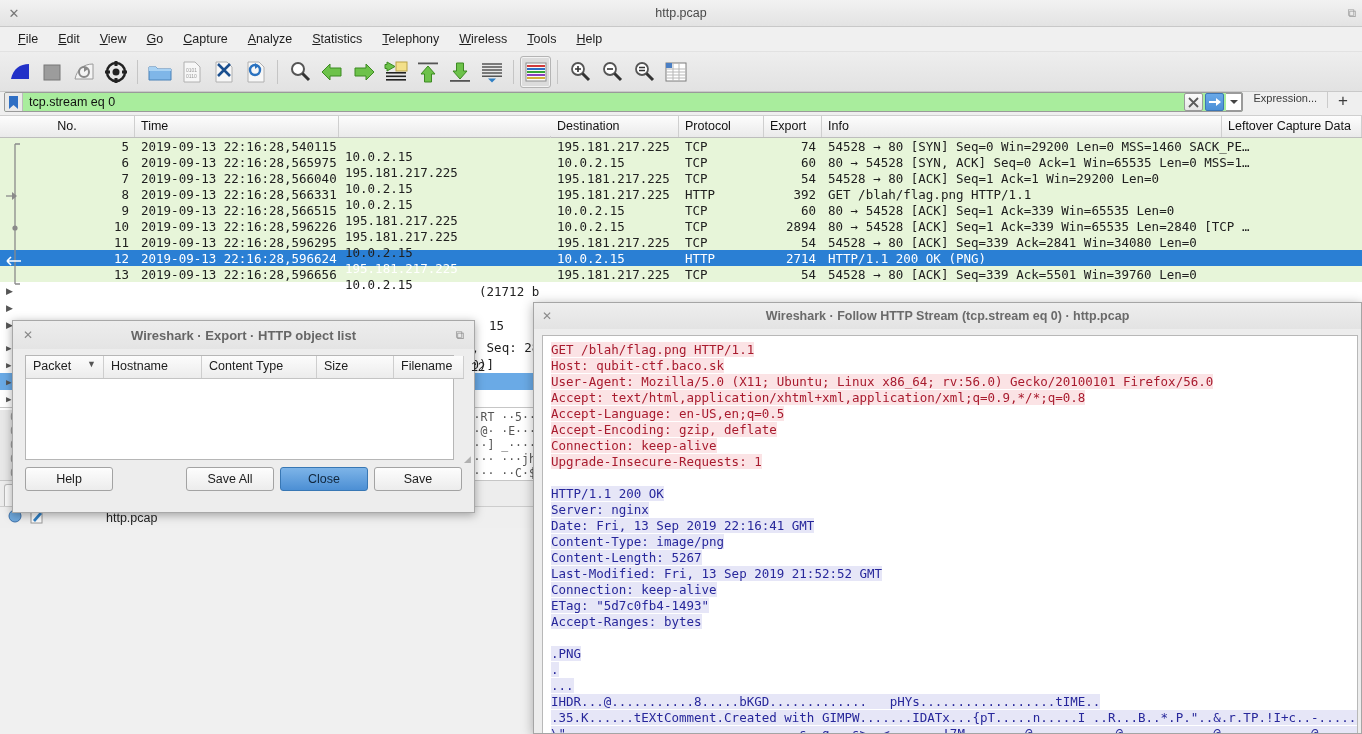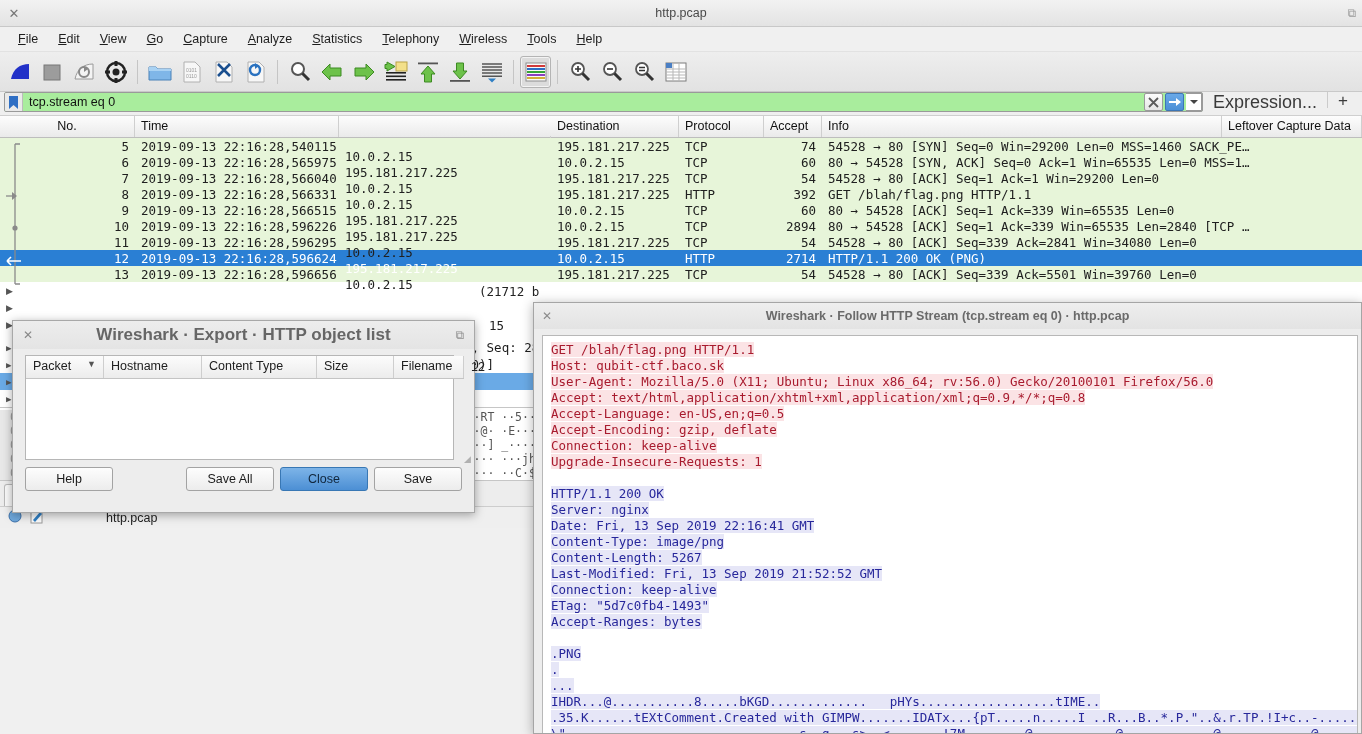--- a/index.html
+++ b/index.html
@@ -60,21 +60,21 @@
   #filter-bookmark { width:18px; height:18px; display:flex; align-items:center;
                      justify-content:center; background:#eaeaea; border-right:1px solid #bbb; }
   #filter-text { flex:1; padding-left:6px; font-size:12.5px; color:#111; }
   .filt-btn { width:19px; height:18px; margin-right:2px; display:flex;
               align-items:center; justify-content:center; border:1px solid #9a9a9a;
               background:linear-gradient(#fcfcfc,#e6e6e6); border-radius:2px; }
   .filt-btn.blue { background:linear-gradient(#6aa9e8,#4b8fd6); border-color:#3d76b5; }
   .filt-arrow { width:16px; height:18px; display:flex; align-items:center;
                 justify-content:center; background:#fff; border:1px solid #9a9a9a;
                 border-left:none; }
-  #expr-btn { padding:0 10px; font-size:18px; color:#3a3a3a; }
+  #expr-btn { padding:0 10px; font-size:11px; color:#3a3a3a; }
   #plus-btn { padding:0 10px; font-size:17px; color:#3a3a3a; line-height:1; }
   .vsep { width:1px; height:16px; background:#cbcbcb; }
 
   
   #pktlist-head {
     height:22px; display:flex; background:linear-gradient(#fdfdfd,#eaeaea);
     border-bottom:1px solid #bdbdbd; font-size:12.5px; color:#111;
   }
   #pktlist-head .col { padding:3px 6px; border-right:1px solid #cfcfcf; overflow:hidden; white-space:nowrap; }
   #pktlist { position:relative; background:#fff; }
@@ -118,21 +118,21 @@
                font-size:12.5px; color:#222; }
 
   
   #expdlg {
     position:absolute; left:12px; top:320px; width:463px; height:193px;
     background:#ededed; border:1px solid #a8a8a8; box-shadow:0 2px 9px rgba(0,0,0,.34);
   }
   #expdlg .dhead { height:28px; position:relative; display:flex; align-items:center;
                    background:linear-gradient(#ededed,#e4e4e4); }
   #expdlg .dtitle { position:absolute; left:0; right:0; text-align:center;
-                    font-size:17px; font-weight:bold; color:#666; }
+                    font-size:13px; font-weight:bold; color:#666; }
   #expdlg .dclose { width:30px; text-align:center; color:#888; font-size:12px; z-index:2; }
   #expdlg .dmax { position:absolute; right:10px; color:#8d8d8d; font-size:12px; z-index:2; }
   #objtable { margin:6px 20px 0 12px; height:105px; background:#fff;
               border:1px solid #b6b6b6; display:flex; }
   #objhead { height:23px; display:flex; background:linear-gradient(#fcfcfc,#ececec);
              border-bottom:1px solid #c4c4c4; font-size:12.5px; }
   #objhead .oc { padding:3px 7px; border-right:1px solid #cecece; white-space:nowrap; }
   #objrows { flex:1; }
   .orow { height:22px; display:flex; font-size:12.5px; align-items:center; }
   .orow .oc { padding:0 7px; white-space:nowrap; overflow:hidden; }
@@ -367,21 +367,21 @@
   <div class="vsep"></div>
   <div id="plus-btn">+</div>
 </div>
 
 <div id="pktlist-head">
   <div class="col c-no" style="text-align:center">No.</div>
   <div class="col c-time">Time</div>
   <div class="col c-src">Source</div>
   <div class="col c-dst">Destination</div>
   <div class="col c-prot">Protocol</div>
-  <div class="col c-len" style="text-align:left">Accept</div>
+  <div class="col c-len" style="text-align:left">Export</div>
   <div class="col" style="width:400px">Info</div>
   <div class="col" style="flex:1">Leftover Capture Data</div>
 </div>
 
 <div id="pktlist">
   <svg id="streammark" viewBox="0 0 16 148">
     <path d="M9 4 h5 M9 4 V144 M9 144 h5" stroke="#8a8a8a" fill="none" stroke-width="1.3"></path>
     <path d="M0 56 h9" stroke="#8a8a8a" stroke-width="1.3"></path>
       <path d="M6 52 l5 4 -5 4z" fill="#8a8a8a"></path>
     <circle cx="9" cy="88" r="2.6" fill="#8a8a8a"></circle>

